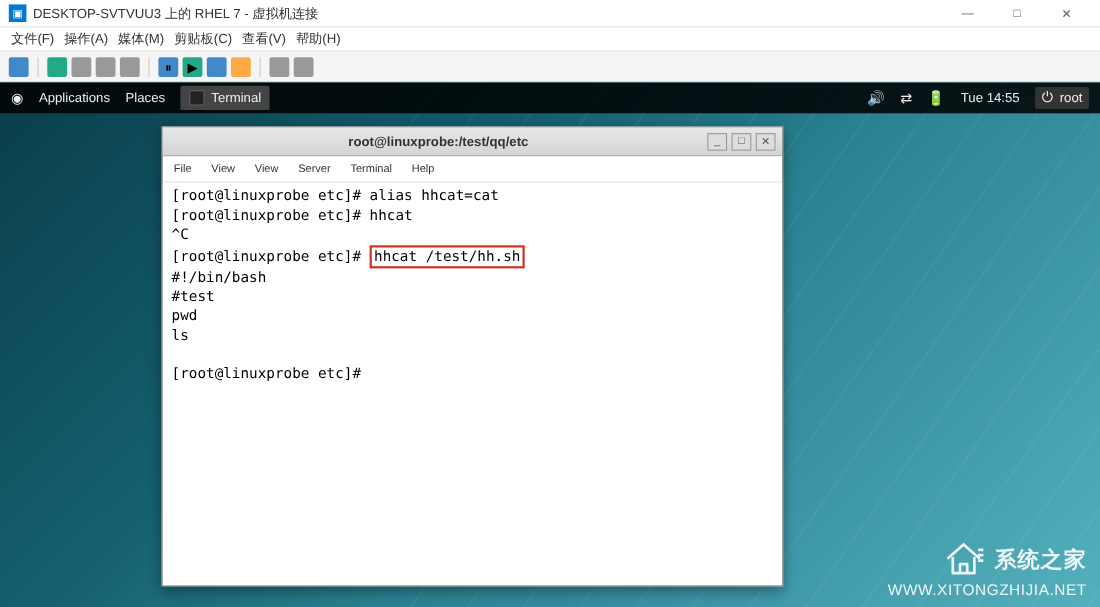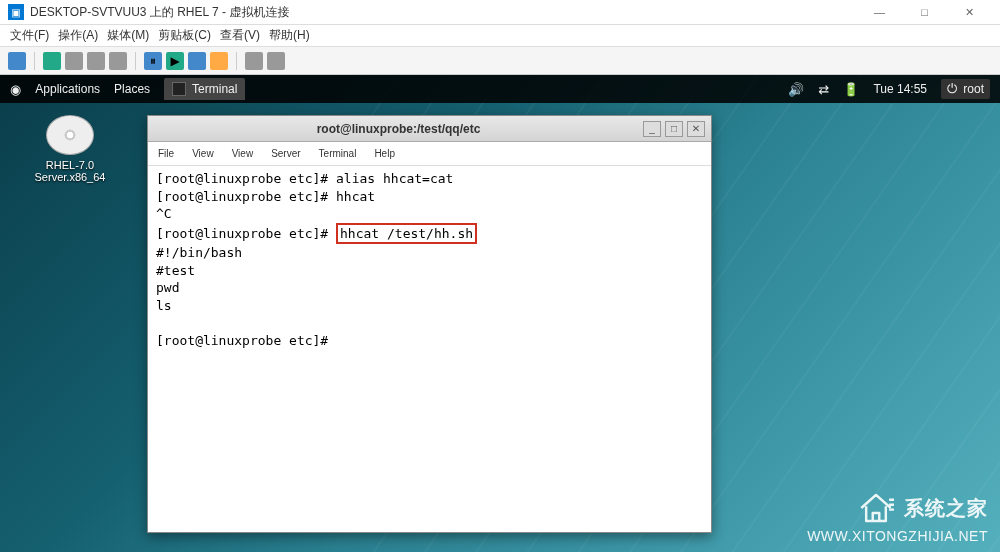--- a/index.html
+++ b/index.html
@@ -117,24 +117,20 @@
       <span class="sysicon">🔋</span>
       <span>Tue 14:55</span>
       <span class="userbox">
         <span class="sysicon">⏻</span>
         <span>root</span>
       </span>
     </div>
   </div>
 
   <div class="desktop-icons">
-    <div class="dicon">
-      <div class="img disc-img"></div>
-      <span>RHEL-7.0 Server.x86_64</span>
-    </div>
   </div>
 
   <div class="term-window">
     <div class="term-titlebar">
       <span class="ttl">root@linuxprobe:/test/qq/etc</span>
       <div class="wbtns">
         <div class="wb">_</div>
         <div class="wb">□</div>
         <div class="wb">✕</div>
       </div>

